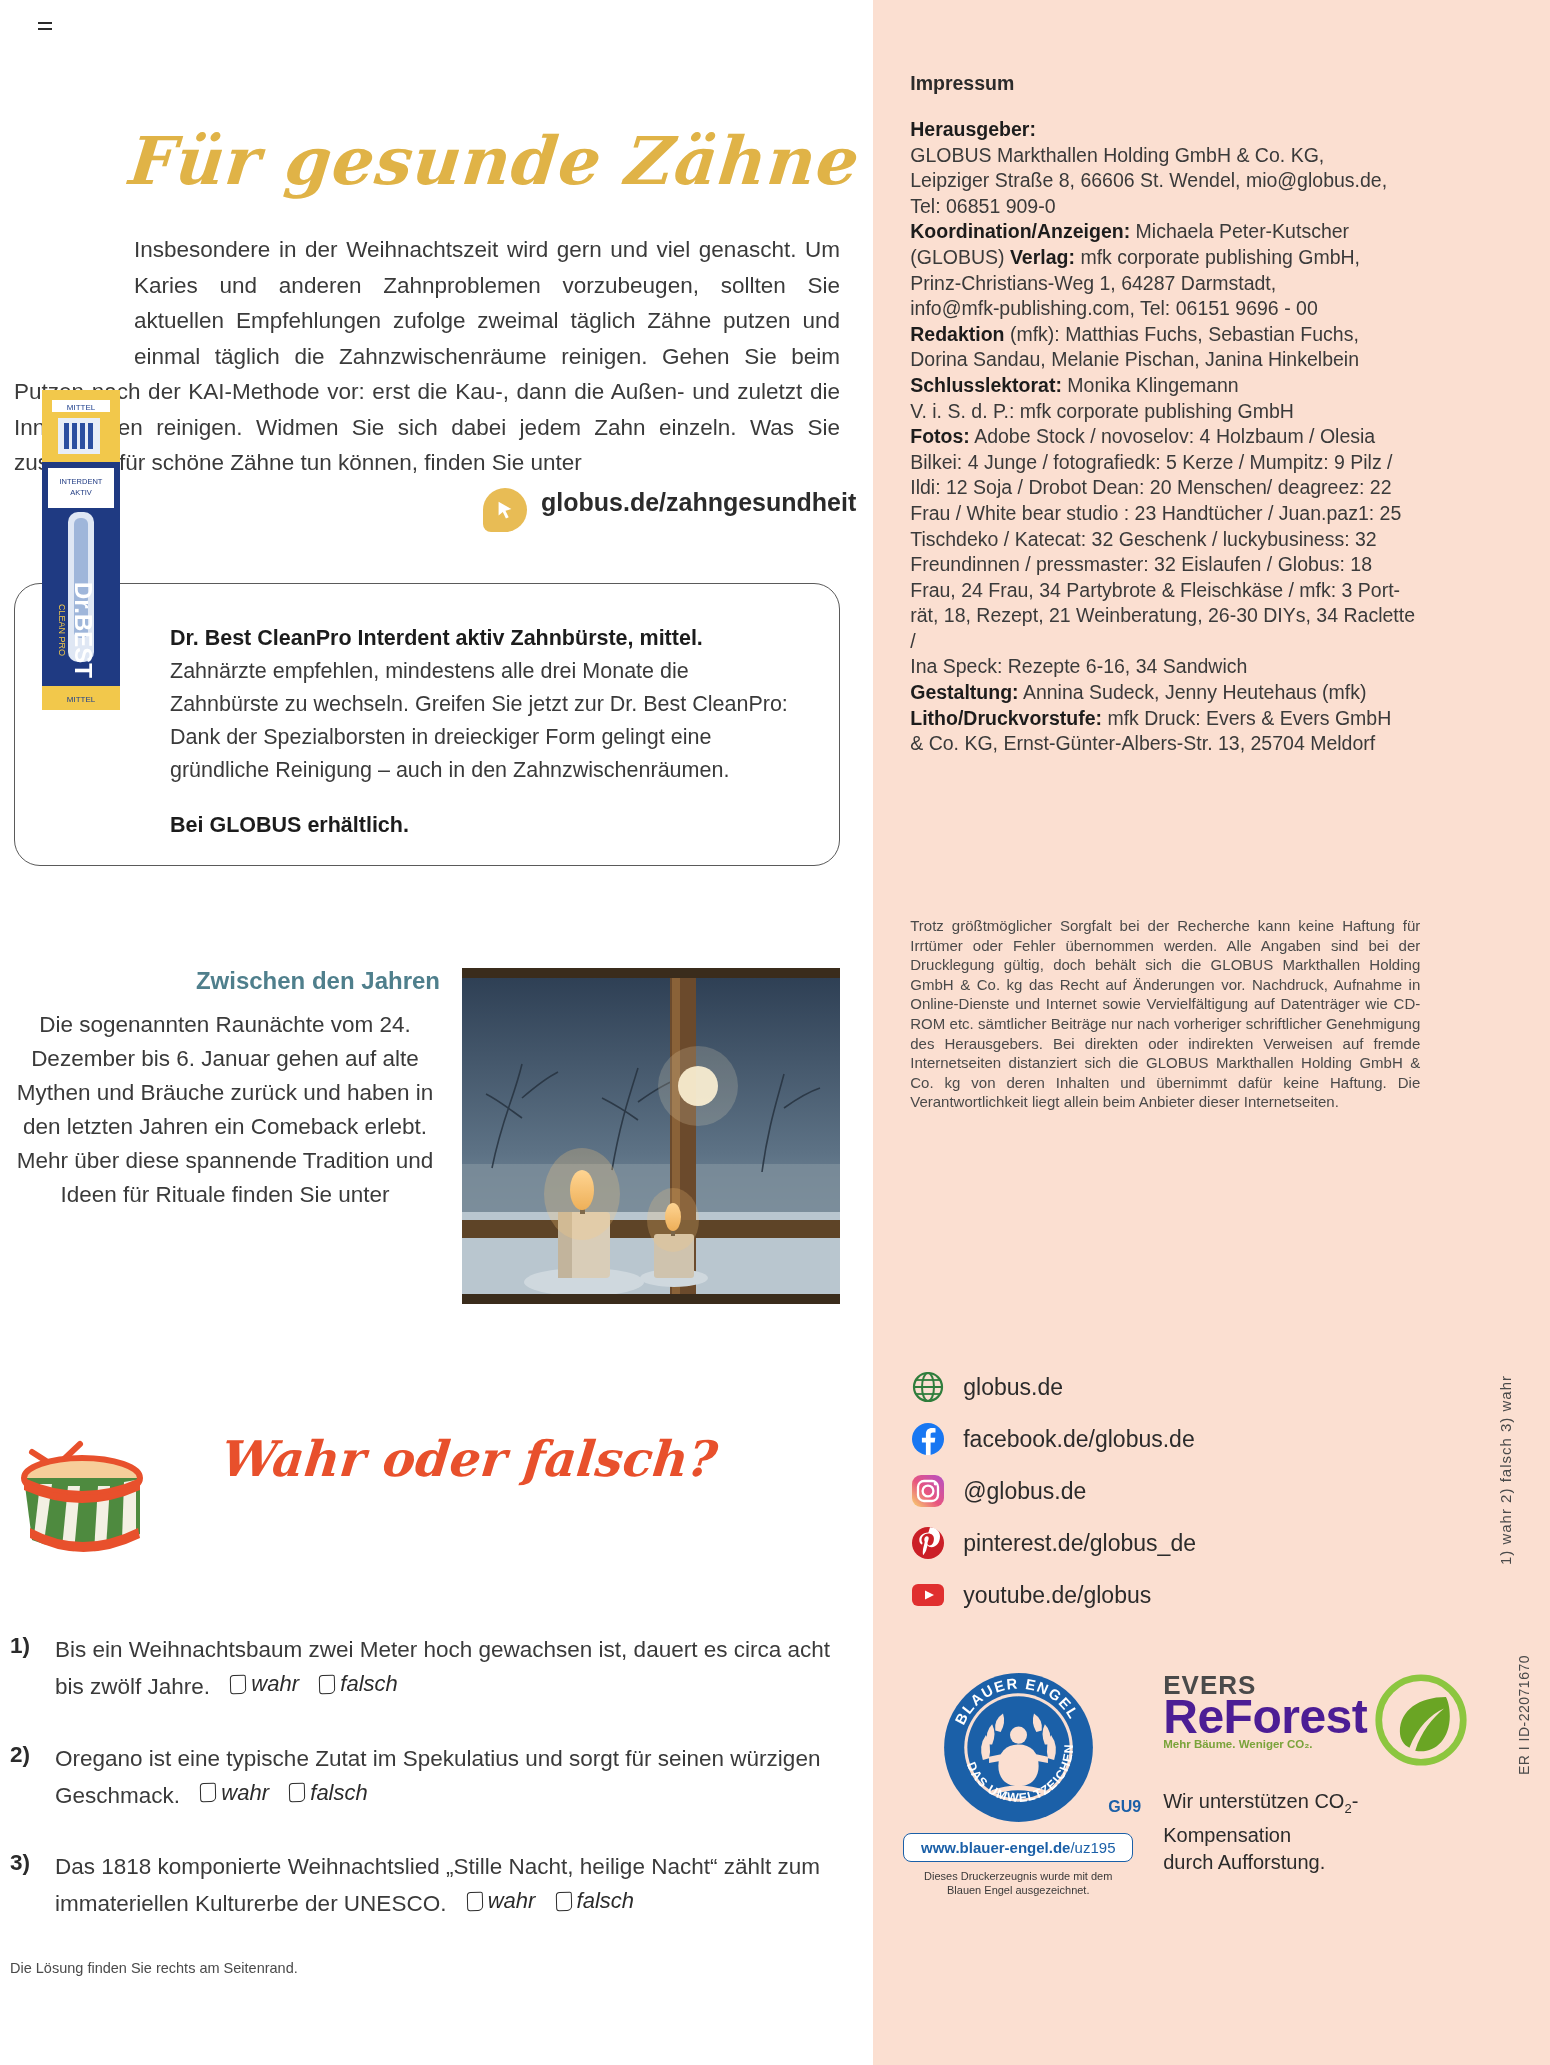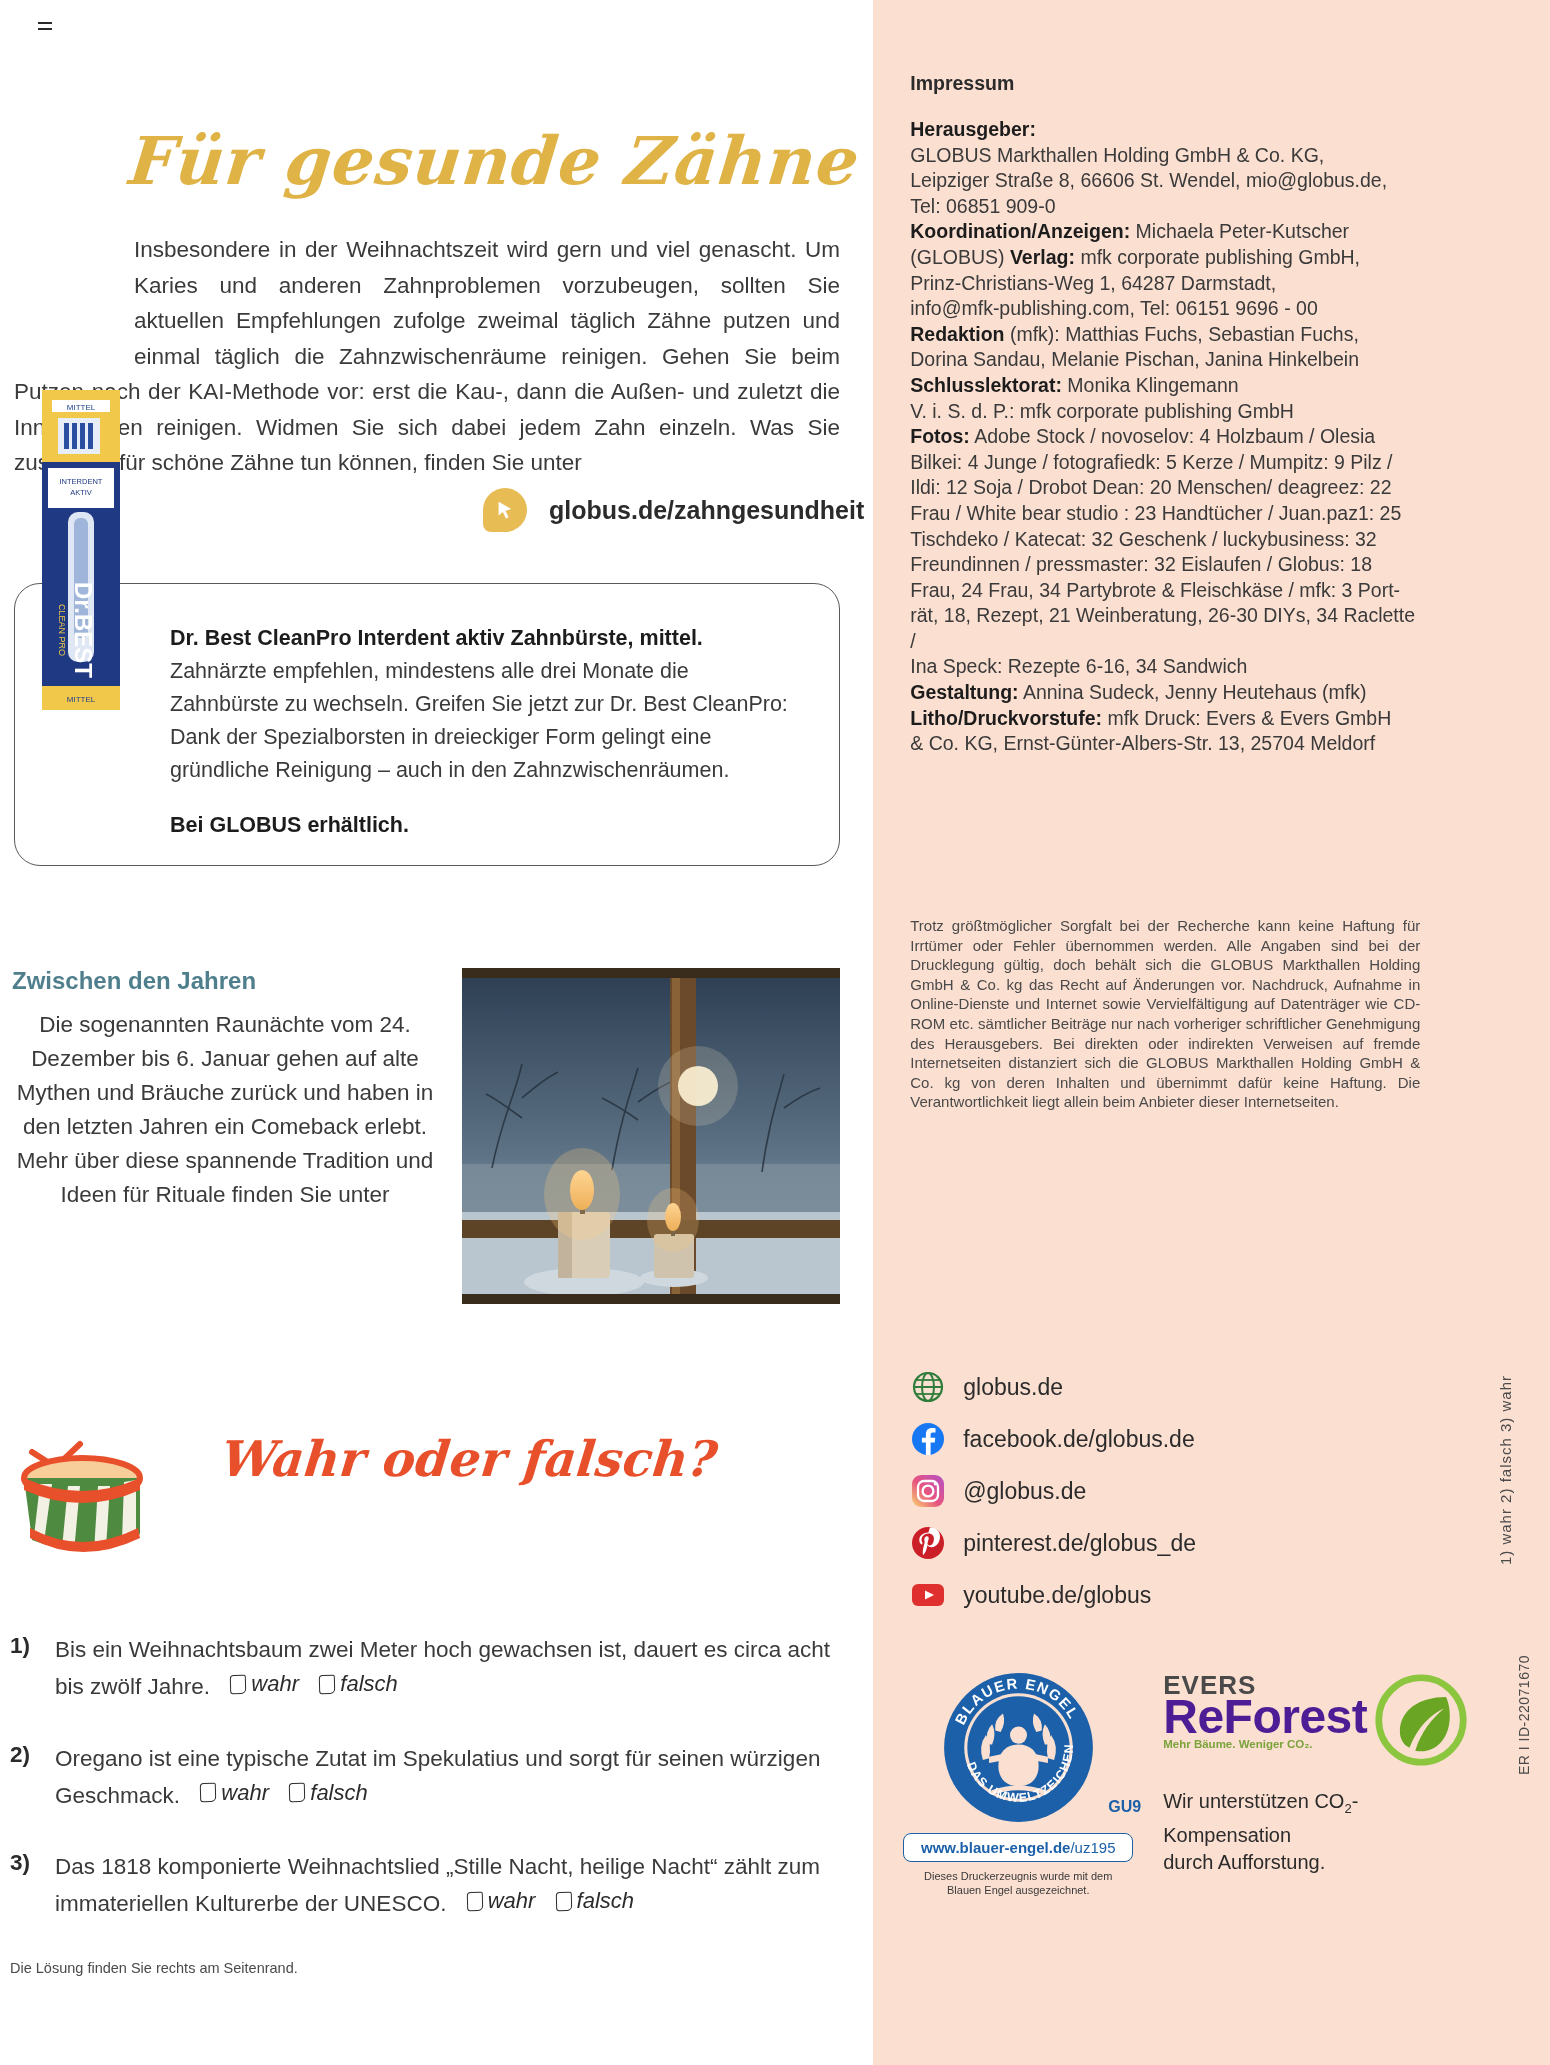--- a/index.html
+++ b/index.html
@@ -37,21 +37,21 @@
   }
   .body-text p { text-align:justify; }
 
   .brush-img {
     position:absolute; left:38px; top:390px;
     width:86px; height:330px;
     z-index:5;
   }
 
   .url-badge {
-    position:absolute; display:flex; align-items:center; gap:22px;
+    position:absolute; display:flex; align-items:flex-start; gap:14px;
   }
   .url-badge .bubble {
     width:44px; height:44px; border-radius:50% 50% 50% 8px;
     display:flex; align-items:center; justify-content:center;
     flex:0 0 auto;
   }
   .url-badge .bubble svg { width:22px; height:22px; }
   .url-badge .url-text { font-size:25px; font-weight:bold; color:#2b2b2b; white-space:nowrap; }
 
   #badge-zahn { left:483px; top:488px; }
@@ -62,21 +62,21 @@
     border:1.4px solid #5a5a5a; border-radius:26px;
   }
   .product-box .inner { padding:38px 42px 0 155px; }
   .product-box p { font-size:21.5px; line-height:33px; color:#3a3a3a; }
   .product-box b { color:#1c1c1c; }
   .product-box .avail { margin-top:26px; font-size:21.5px; font-weight:bold; color:#1c1c1c; }
 
   
   .rau-head {
     position:absolute; left:0; top:967px; width:440px;
-    text-align:left; font-size:24px; font-weight:bold; color:#4f7f8c;padding-left:12px;
+    text-align:right; font-size:24px; font-weight:bold; color:#4f7f8c;padding-left:12px;
   }
   .rau-text {
     position:absolute; left:10px; top:1008px; width:430px;
     text-align:center; font-size:22.5px; line-height:34px; color:#3a3a3a;
   }
   .rau-photo {
     position:absolute; left:462px; top:968px; width:378px; height:336px;
     overflow:hidden; background:#16202c;
   }
 

